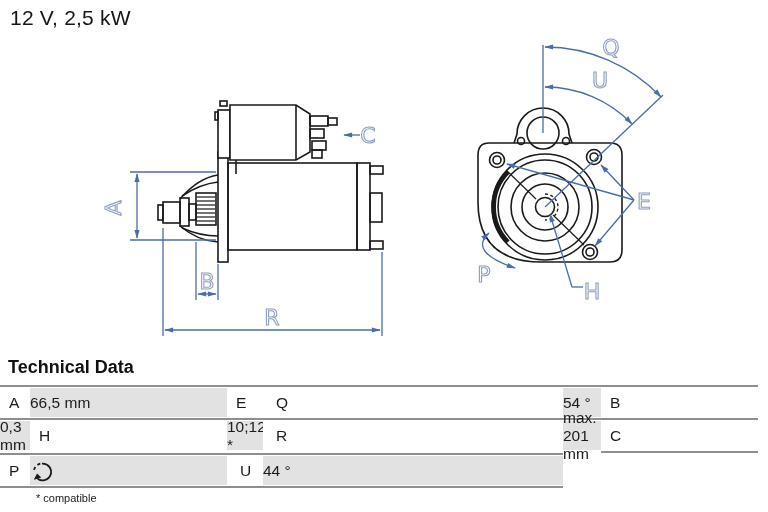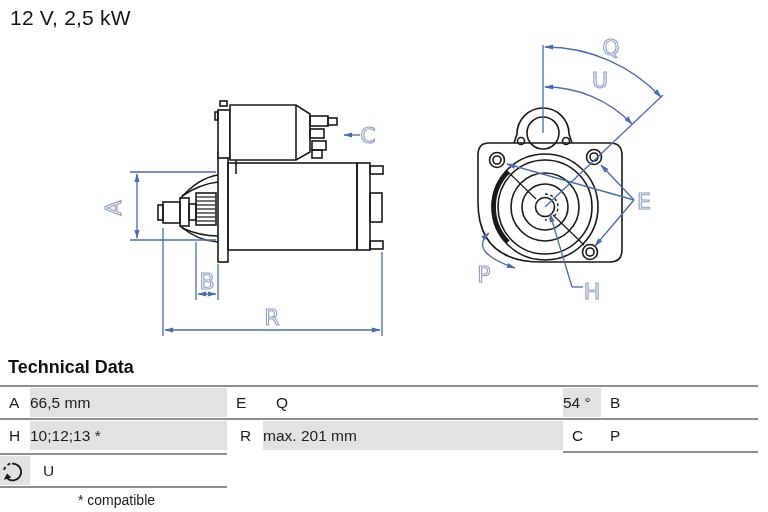--- a/index.html
+++ b/index.html
@@ -31,21 +31,21 @@
   .row-last{border-bottom:2px solid #8f8f8f;}
   .td-key{padding-left:9px;}
   .td-key.k3{padding-left:13px;}
   .td-val{
     background:#e2e2e2;padding-left:0;
     box-shadow:inset 0 1px 0 #ffffff, inset 0 -1px 0 #ffffff;
   }
   .rot-icon{display:inline-block;margin-top:2px;}
   .td-footnote{
     position:absolute;top:492px;left:36px;
-    font-size:14px;color:#1b1b1b;margin-left:42px;
+    font-size:11px;color:#1b1b1b;
   }
 </style>
 </head>
 <body>
 
 <div class="page-title">12 V, 2,5 kW</div>
 
 <svg class="drawing" width="768" height="355" viewBox="0 0 768 355">
   <defs>
     <marker id="arw" viewBox="0 0 10 6" refX="8.6" refY="3" markerWidth="10" markerHeight="6" markerUnits="userSpaceOnUse" orient="auto-start-reverse">
@@ -168,30 +168,32 @@
 
 <div class="td-table">
 
   <div class="td-cell td-key">A</div>
   <div class="td-cell td-val">66,5 mm</div>
   <div class="td-cell td-key">E</div>
   <div class="td-cell td-key k3">Q</div>
   <div class="td-cell td-val">54 °</div>
 
   <div class="td-cell td-key">B</div>
+  <div class="td-cell td-val">0,3 mm</div>
   <div class="td-cell td-key">H</div>
   <div class="td-cell td-val">10;12;13 *</div>
   <div class="td-cell td-key k3">R</div>
   <div class="td-cell td-val">max. 201 mm</div>
 
   <div class="td-cell td-key row-last">C</div>
   <div class="td-cell td-key row-last">P</div>
   <div class="td-cell td-val row-last">
     <svg class="rot-icon" width="24" height="24" viewBox="0 0 20 20">
       <path d="M10,3 A7,7 0 1 1 5.6,14.9" stroke="#1a1a1a" stroke-width="1.5" fill="none"></path>
       <path d="M8.6,3.1 A7,7 0 0 0 3.3,8.6" stroke="#1a1a1a" stroke-width="1.5" fill="none" stroke-dasharray="2.6,2.4"></path>
       <polygon points="3.1,16.4 9.4,14.6 5.9,11.2" fill="#1a1a1a"></polygon>
     </svg>
   </div>
   <div class="td-cell td-key k3 row-last">U</div>
+  <div class="td-cell td-val row-last">44 °</div>
 </div>
 
 <div class="td-footnote">* compatible</div>
 
 </body></html>

